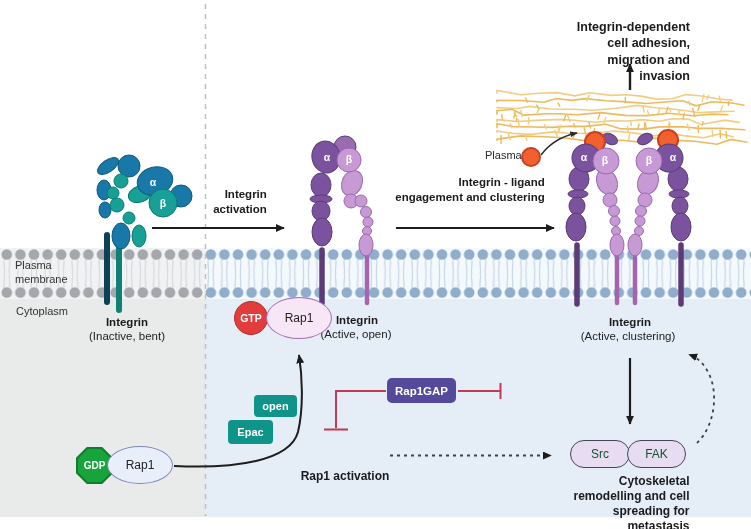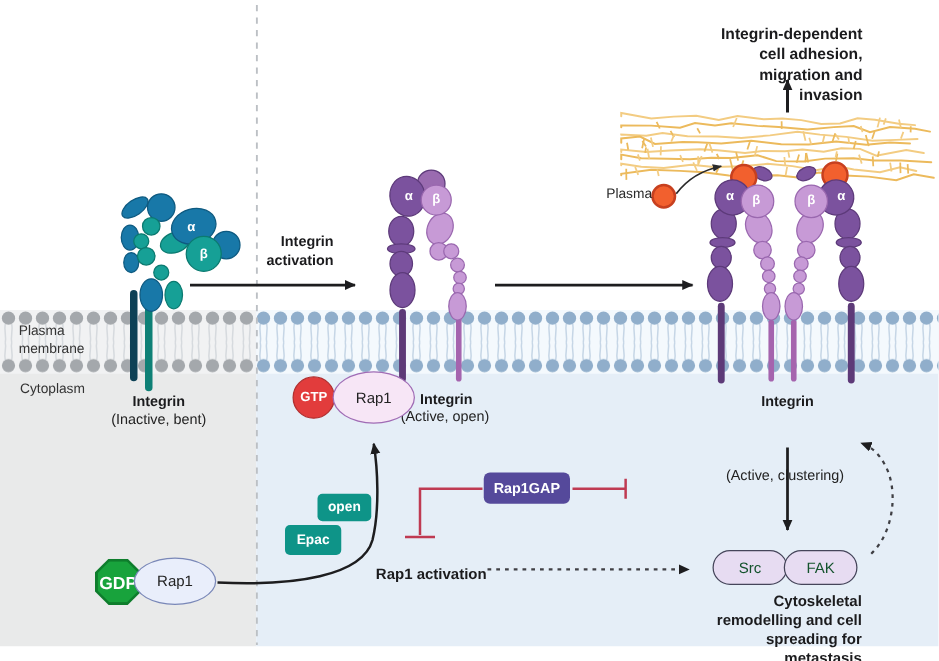--- a/index.html
+++ b/index.html
@@ -17,21 +17,21 @@
        color:#fff;font-weight:700;font-size:10.5px;}
   .rap1a{width:66px;height:42px;border-radius:50%;background:var(--rap1-active-bg);
          border:1.4px solid var(--rap1-active-stroke);font-size:12px;color:#222;}
   .rap1i{width:66px;height:38px;border-radius:50%;background:var(--rap1-inactive-bg);
          border:1.4px solid var(--rap1-inactive-stroke);font-size:12px;color:#222;}
   .tealbox{background:var(--teal-box);border-radius:4px;color:#fff;font-weight:700;font-size:11px;}
   .gapbox{background:var(--rap1gap);border-radius:5px;color:#fff;font-weight:700;font-size:11.5px;}
   .octo{clip-path:polygon(29.3% 0,70.7% 0,100% 29.3%,100% 70.7%,70.7% 100%,29.3% 100%,0 70.7%,0 29.3%);}
   .gdpOuter{width:37px;height:37px;background:var(--gdp-stroke);}
   .gdpInner{position:absolute;left:2px;top:2px;width:33px;height:33px;background:var(--gdp);
-            display:flex;align-items:center;justify-content:center;color:#fff;font-weight:700;font-size:14px;}
+            display:flex;align-items:center;justify-content:center;color:#fff;font-weight:700;font-size:10px;}
   .pill{width:60px;height:28px;border-radius:14px;background:var(--pill-bg);
         border:1.6px solid var(--pill-stroke);font-size:12px;color:#14532d;}
   .gk{position:absolute;transform:translate(-50%,-50%);color:#fff;font-size:10.5px;font-weight:700;}
   
   .blob-d{fill:var(--teal-dark);stroke:#0e5a80;stroke-width:1;}
   .blob-t{fill:var(--teal);stroke:#0b7a70;stroke-width:1;}
   .leg-navy{stroke:var(--leg-navy);stroke-width:6;stroke-linecap:round;}
   .leg-teal{stroke:var(--leg-teal);stroke-width:6;stroke-linecap:round;}
   .pa{fill:var(--purple-dark);stroke:var(--purple-stroke);stroke-width:1;}
   .pm{fill:var(--purple-mid);stroke:var(--purple-stroke);stroke-width:1;}
@@ -264,25 +264,27 @@
 
   <div class="lbl b c fs115" style="left:127px;top:315px;">Integrin</div>
   <div class="lbl i c fs115" style="left:127px;top:329px;">(Inactive, bent)</div>
 
   <div class="lbl b c fs115" style="left:240px;top:187px;line-height:1.3;">Integrin
 activation</div>
 
   <div class="lbl b c fs115" style="left:357px;top:313px;">Integrin</div>
   <div class="lbl i c fs115" style="left:356px;top:327px;">(Active, open)</div>
 
+  <div class="lbl b c fs115" style="left:470px;top:175px;line-height:1.3;">Integrin - ligand
+engagement and clustering</div>
 
   <div class="lbl b c fs115" style="left:630px;top:315px;">Integrin</div>
-  <div class="lbl i c fs115" style="left:628px;top:329px;margin-top:45px;">(Active, clustering)</div>
-
-  <div class="lbl b c fs12" style="left:335px;top:452px;padding-left:20px;">Rap1 activation</div>
+  <div class="lbl i c fs115" style="left:628px;top:329px;">(Active, clustering)</div>
+
+  <div class="lbl b c fs12" style="left:335px;top:469px;padding-left:20px;">Rap1 activation</div>
 
 
   <div class="lbl b c fs12" style="left:628px;top:474px;line-height:1.25;">Cytoskeletal remodelling and cell
 spreading for metastasis</div>
 
   <div class="mol gtp" style="left:234px;top:301px;">GTP</div>
   <div class="mol rap1a" style="left:266px;top:297px;">Rap1</div>
   <div class="mol tealbox" style="left:254px;top:395px;width:43px;height:22px;">open</div>
   <div class="mol tealbox" style="left:228px;top:420px;width:45px;height:24px;">Epac</div>
   <div class="mol gapbox" style="left:387px;top:378px;width:69px;height:25px;">Rap1GAP</div>

